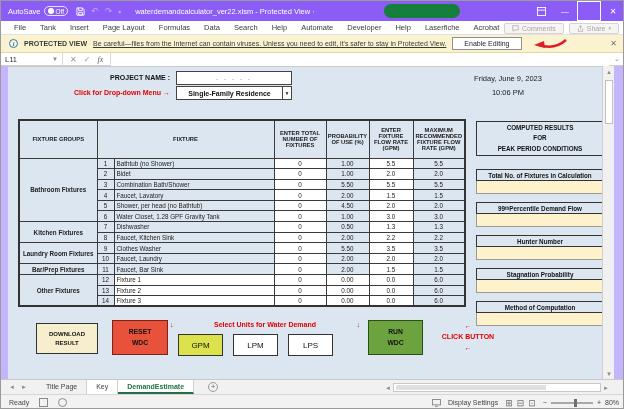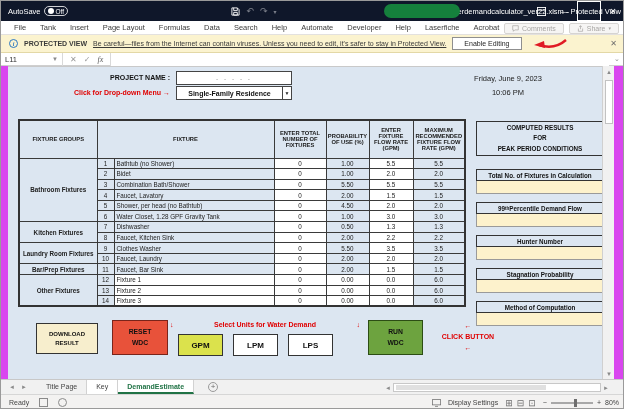--- a/index.html
+++ b/index.html
@@ -1,20 +1,20 @@
 <!DOCTYPE html>
 <html><head>
 <meta charset="utf-8">
 <style>
   * { box-sizing: border-box; margin: 0; padding: 0; }
   body { font-family: "Liberation Sans", sans-serif; background:#e8e8e8; }
   .window { position:relative; width:624px; height:409px; background:#fff; overflow:hidden; border:1px solid #9a9a9a; }
 
   
-  .titlebar { position:absolute; top:0; left:0; width:624px; height:20px; background:#0f172a; display:flex; align-items:center; color:#fff;justify-content:space-between; }
+  .titlebar { position:absolute; top:0; left:0; width:624px; height:20px; background:#8b5cf6; display:flex; align-items:center; color:#fff; }
   .autosave { display:flex; align-items:center; gap:3px; margin-left:7px; font-size:7.5px; }
   .pill { display:inline-flex; align-items:center; gap:2px; border:1px solid rgba(255,255,255,.8); border-radius:6px; padding:0 3px; height:10px; font-size:6.5px; }
   .knob { width:6px; height:6px; border-radius:50%; background:#fff; display:inline-block; }
   .qat { display:flex; align-items:center; gap:6px; margin-left:8px; font-size:9px; color:rgba(255,255,255,.85); }
   .qat .dim { color:rgba(255,255,255,.45); }
   .doc-title { font-size:7.5px; margin-left:14px; white-space:nowrap; color:#fff; }
   .searchbox { position:absolute; left:258px; top:3px; width:116px; height:14px; background:#cfe6d8; border-radius:3px; display:flex; align-items:center; gap:4px; padding:0 6px; color:#1e4d34; font-size:7.5px; }
   .redaction { position:absolute; left:383px; top:3px; width:76px; height:14px; background:#15803c; border-radius:7px; }
   .winctl { position:absolute; right:0; top:0; height:20px; display:flex; }
   .winctl span { width:24px; height:20px; display:flex; align-items:center; justify-content:center; font-size:8px; color:#fff; }
@@ -38,21 +38,21 @@
   
   .formularow { position:absolute; top:52px; left:0; width:624px; height:13px; background:#fff; border-bottom:1px solid #cfcfcf; display:flex; align-items:center; }
   .namebox { width:62px; height:13px; display:flex; align-items:center; font-size:7.5px; color:#333; padding:0 4px; border-right:1px solid #d9d9d9; }
   .namebox .caret { margin-left:auto; color:#8a8a8a; font-size:6px; }
   .fxicons { display:flex; align-items:center; gap:7px; padding:0 7px; border-right:1px solid #d9d9d9; height:13px; color:#9a9a9a; font-size:8px; }
   .fx { font-family:"Liberation Serif",serif; font-style:italic; color:#5c5c5c; }
   .fbarinput { flex:1; height:13px; background:#fff; }
   .fbarcaret { width:16px; text-align:center; color:#8a8a8a; font-size:7px; }
 
   
-  .sheet { position:absolute; top:65px; left:0; width:624px; height:313px; background:#d946ef; }
+  .sheet { position:absolute; top:65px; left:0; width:624px; height:313px; background:#c4b5fd; }
   .canvas { position:absolute; left:7px; top:0; width:594px; height:313px; background:#dce6f1; border-top:1px solid #c9c9c9; }
 
   .proj-label { position:absolute; left:30px; top:7px; width:132px; text-align:right; font-size:7px; font-weight:bold; color:#111; }
   .proj-box { position:absolute; left:168px; top:4px; width:116px; height:14px; background:#fff; border:1px solid #444; display:flex; align-items:center; justify-content:center; font-size:6.5px; color:#9a9a9a; letter-spacing:2px; }
   .dd-hint { position:absolute; left:2px; top:22px; width:160px; text-align:right; font-size:7px; font-weight:bold; color:#e00000; }
   .dd-box { position:absolute; left:168px; top:19px; width:116px; height:14px; background:#fff; border:1px solid #444; display:flex; align-items:center; }
   .dd-box .val { flex:1; text-align:center; font-size:7px; font-weight:bold; color:#111; }
   .dd-box .dd-caret { width:9px; height:100%; border-left:1px solid #444; display:flex; align-items:center; justify-content:center; font-size:5px; color:#222; }
   .datetime { position:absolute; left:420px; top:5px; width:160px; text-align:center; font-size:7.5px; color:#1a1a1a; line-height:14px; }
 
@@ -76,21 +76,21 @@
   .res-head { height:12px; background:#dce6f1; border:1px solid #333; font-size:6.3px; font-weight:bold; color:#111; display:flex; align-items:center; justify-content:center; }
   .res-head sup { font-size:4.5px; }
   .res-val { height:13px; background:#fdf2cc; border:1px solid #9a9a9a; border-top:none; }
 
   
   .btn { position:absolute; display:flex; flex-direction:column; align-items:center; justify-content:center; text-align:center; font-weight:bold; color:#111; cursor:default; }
   .btn-download { left:28px; top:256px; width:62px; height:31px; background:#f7eecd; border:1.5px solid #333; font-size:6px; line-height:1.5; }
   .btn-reset { left:104px; top:253px; width:56px; height:35px; background:#e8523a; border:1.5px solid #7a241a; font-size:6.8px; line-height:1.6; }
   .units-hint { position:absolute; left:162px; top:254px; width:190px; display:flex; justify-content:space-between; font-size:7px; font-weight:bold; color:#e00000; }
   .units-row { position:absolute; left:170px; top:267px; display:flex; gap:10px; }
-  .unit-btn { width:45px; height:22px; border:1.5px solid #333; background:#fff; display:flex; align-items:center; justify-content:center; font-size:8px; font-weight:bold; color:#111; }
+  .unit-btn { width:45px; height:22px; border:1.5px solid #333; background:#fff; display:flex; align-items:center; justify-content:center; font-size:8px; font-weight:normal; color:#111; }
   .unit-btn.selected { background:#dbe24c; }
   .btn-run { left:360px; top:253px; width:55px; height:35px; background:#6da33f; border:1.5px solid #2c4d14; font-size:6.8px; line-height:1.6; }
   .click-hint { position:absolute; left:424px; top:253px; width:72px; text-align:center; font-size:7px; font-weight:bold; color:#e00000; line-height:1.6; }
 
   
   .vscroll { position:absolute; right:11px; top:0; width:12px; height:313px; background:#f1f1f1; border-left:1px solid #d0d0d0; }
   .vscroll .arr { position:absolute; left:1px; width:10px; height:11px; color:#8a8a8a; font-size:6px; display:flex; align-items:center; justify-content:center; }
   .vscroll .arr.down { bottom:0; }
   .vscroll .thumb { position:absolute; left:2px; top:14px; width:8px; height:44px; background:#fff; border:1px solid #c2c2c2; }
 

